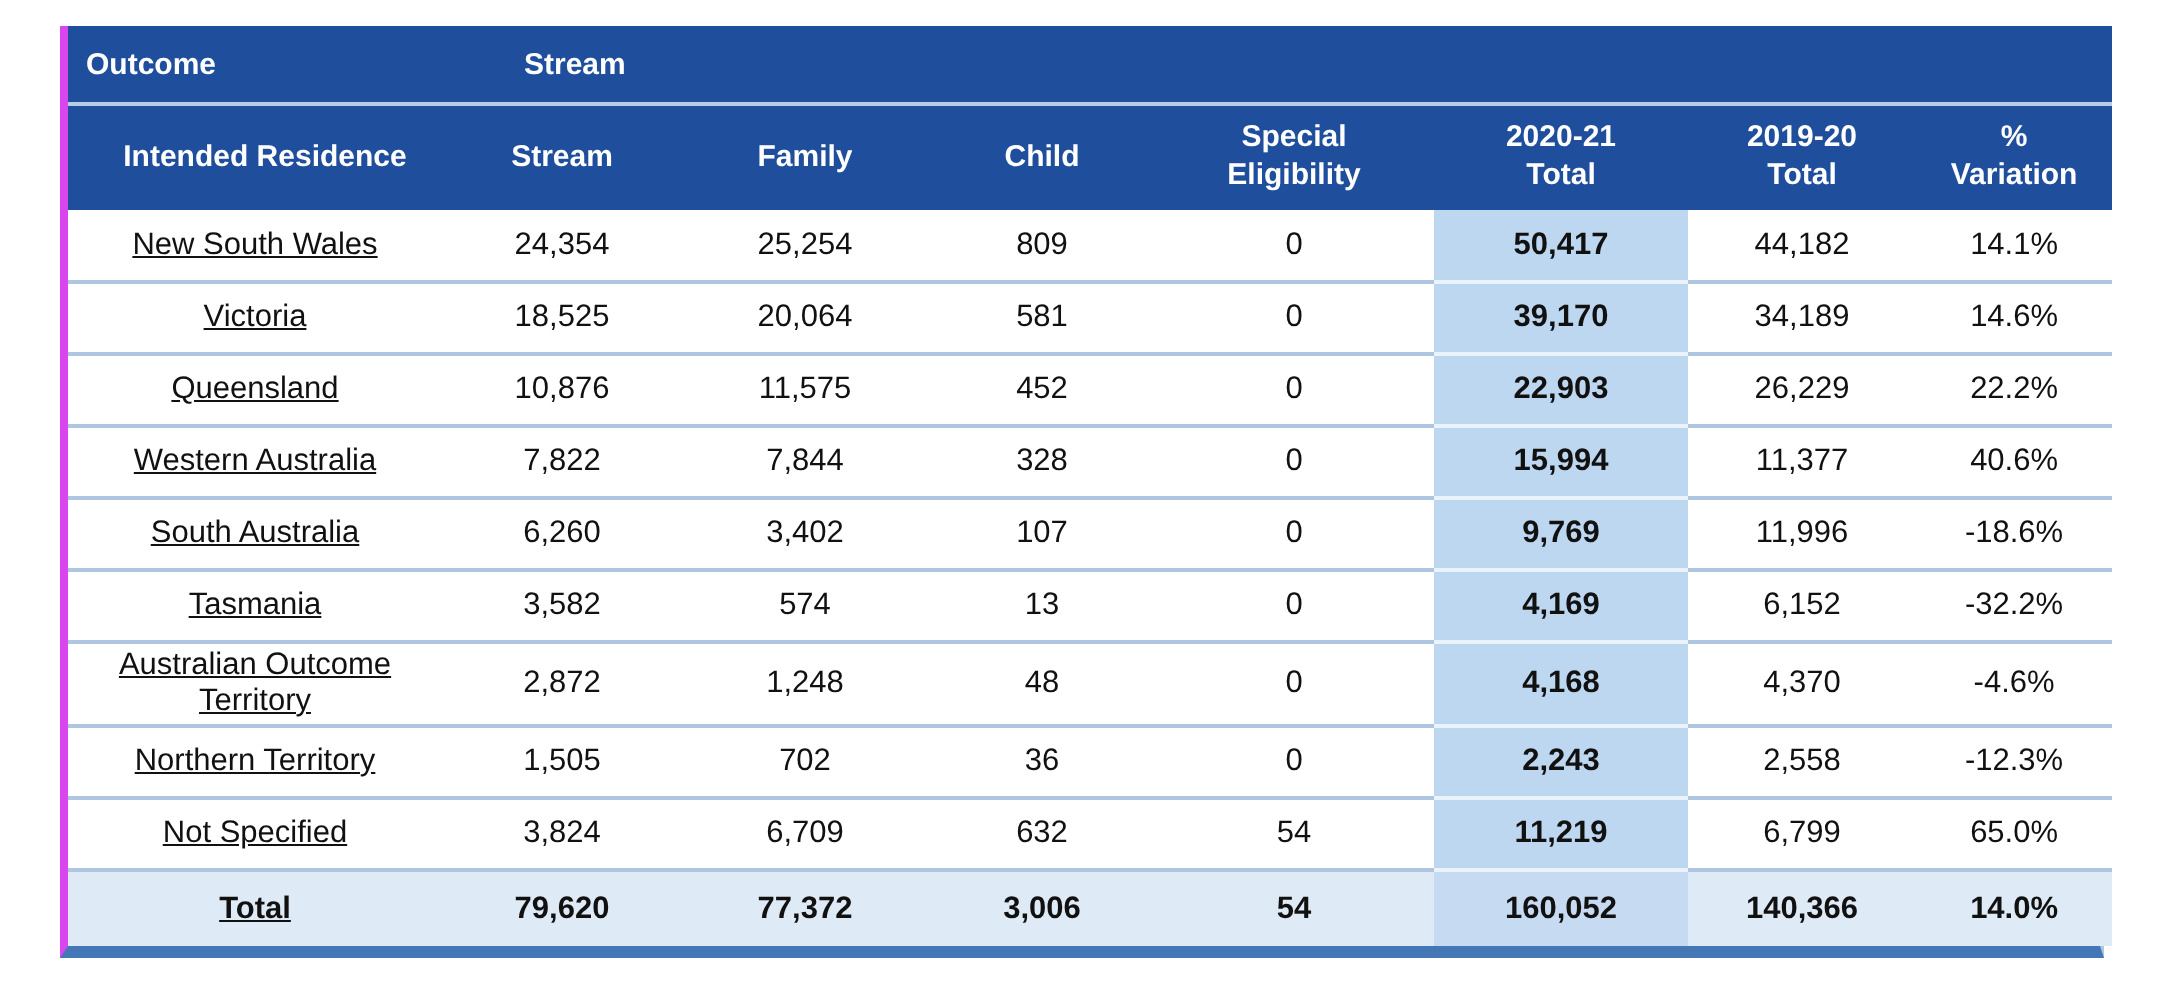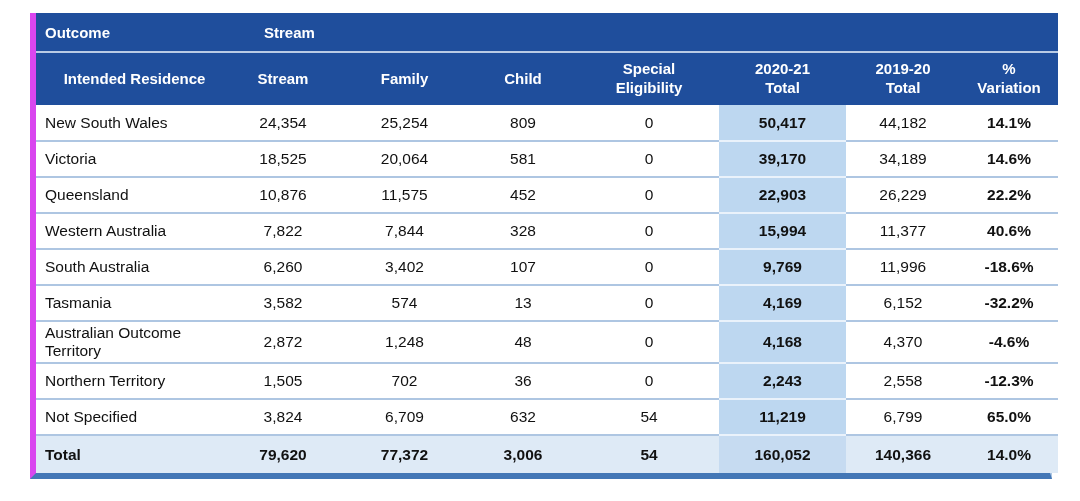--- a/index.html
+++ b/index.html
@@ -8,21 +8,21 @@
     width: 1080px;
     height: 501px;
     background: #ffffff;
     font-family: "Liberation Sans", sans-serif;
   }
   .table-wrap {
     position: absolute;
     left: 30px;
     top: 13px;
     width: 1022px;
-    border-left: 6px solid #d946ef;
+    border-left: 4px solid #d946ef;
     border-right: 2px solid #AEC6E2;
     border-bottom: 6px solid #4377B6;
     box-sizing: border-box;
   }
   table {
     border-collapse: collapse;
     table-layout: fixed;
     width: 100%;
   }
   thead th {
@@ -48,30 +48,31 @@
     color: #111111;
     text-align: center;
     vertical-align: middle;
     height: 36px;
     padding: 2px 4px;
     box-sizing: border-box;
     background: #ffffff;
   }
   tbody tr + tr td { border-top: 2px solid #AEC6E2; }
   tbody td.col-residence {
-    text-align: left;
+    text-align: center;
     padding-left: 9px;
     padding-right: 10px;
+    text-decoration: underline;
   }
   tbody td.hl {
     background: #BDD7F0;
     font-weight: bold;
   }
   tbody tr + tr td.hl { border-top-color: #EAF2FB; }
-  tbody td.col-variation { font-weight: bold; }
+  tbody td.col-variation { font-weight: normal; }
   tbody tr.total-row td {
     background: #DEEAF6;
     font-weight: bold;
     height: 38px;
   }
   tbody tr.total-row td.hl { background: #C6DBF1; }
 </style>
 </head>
 <body>
 

